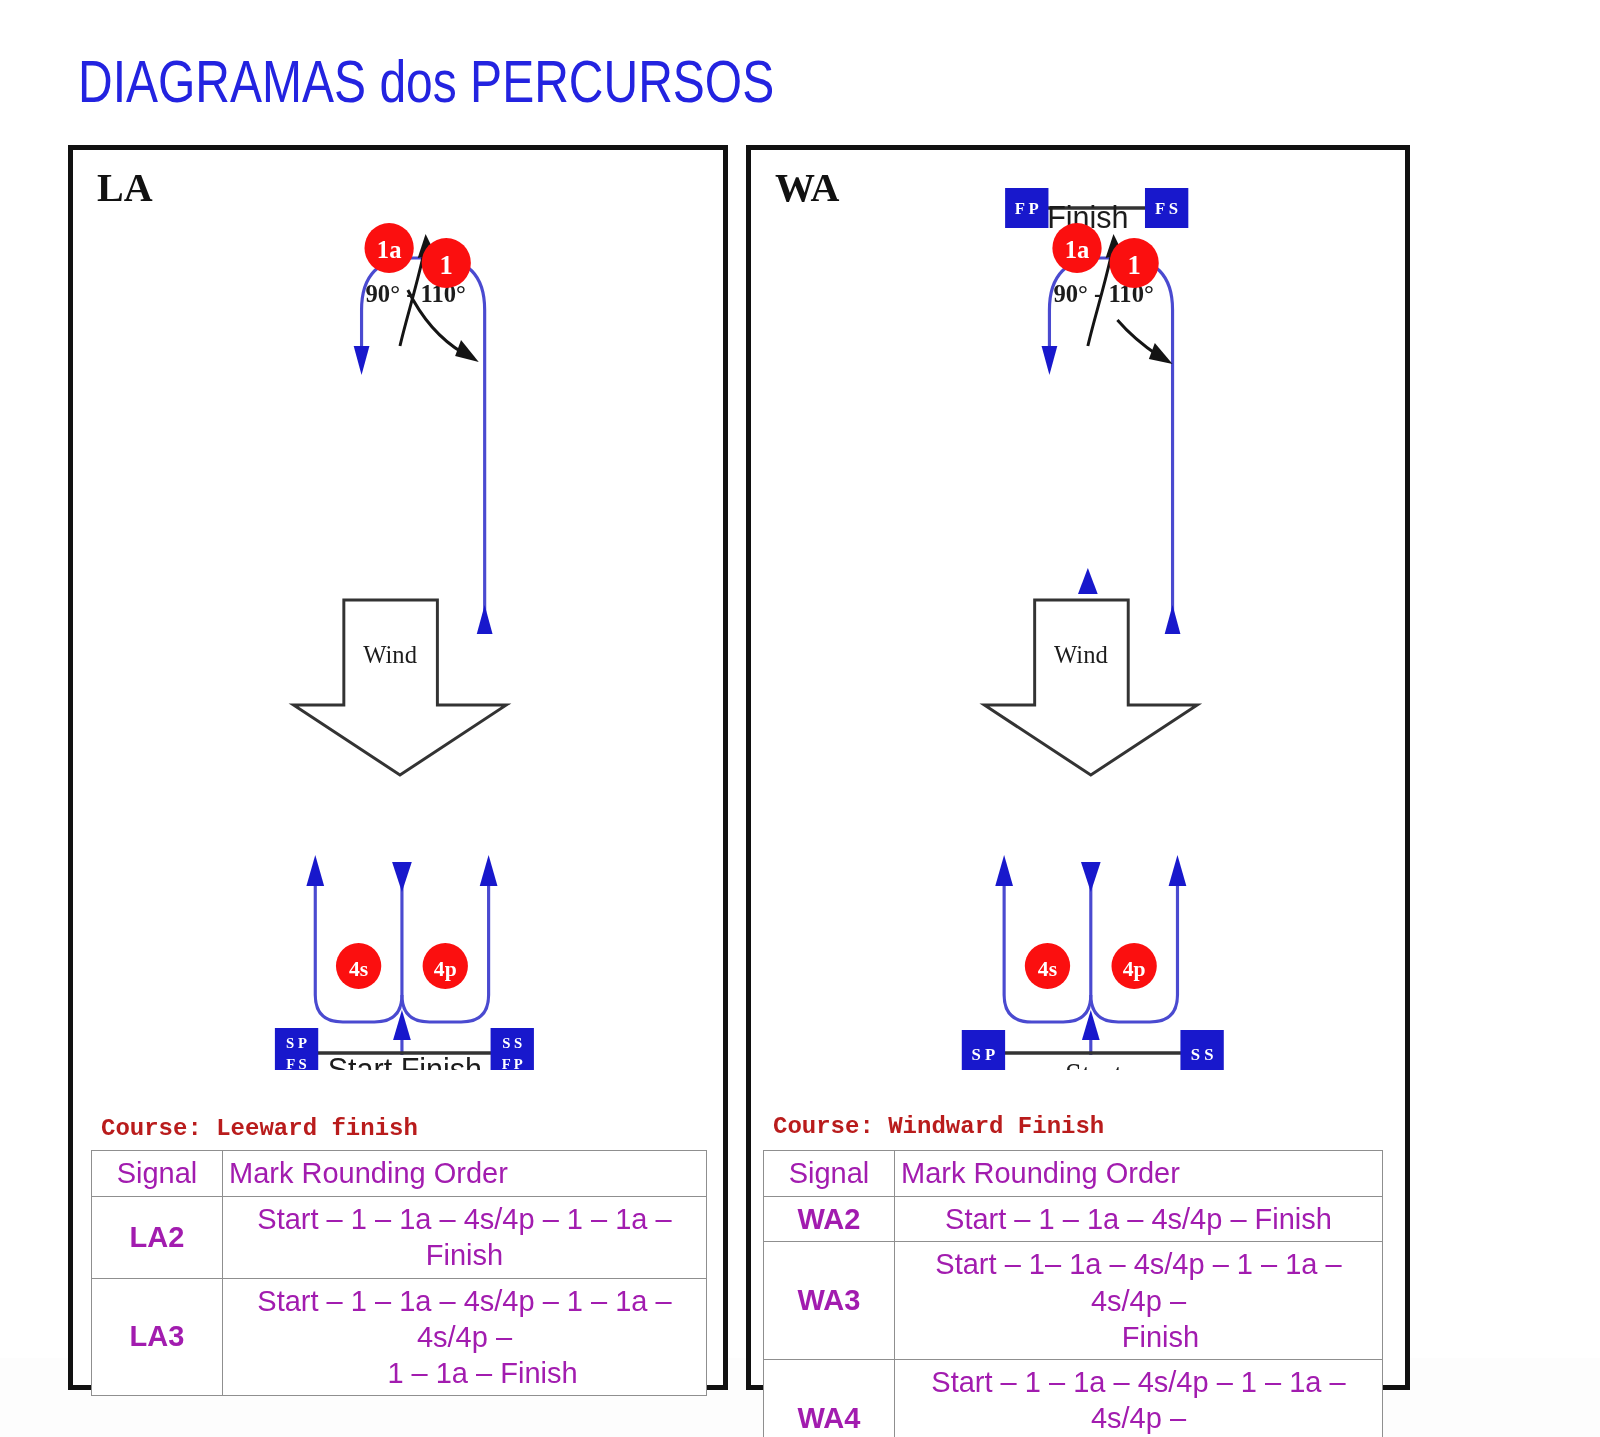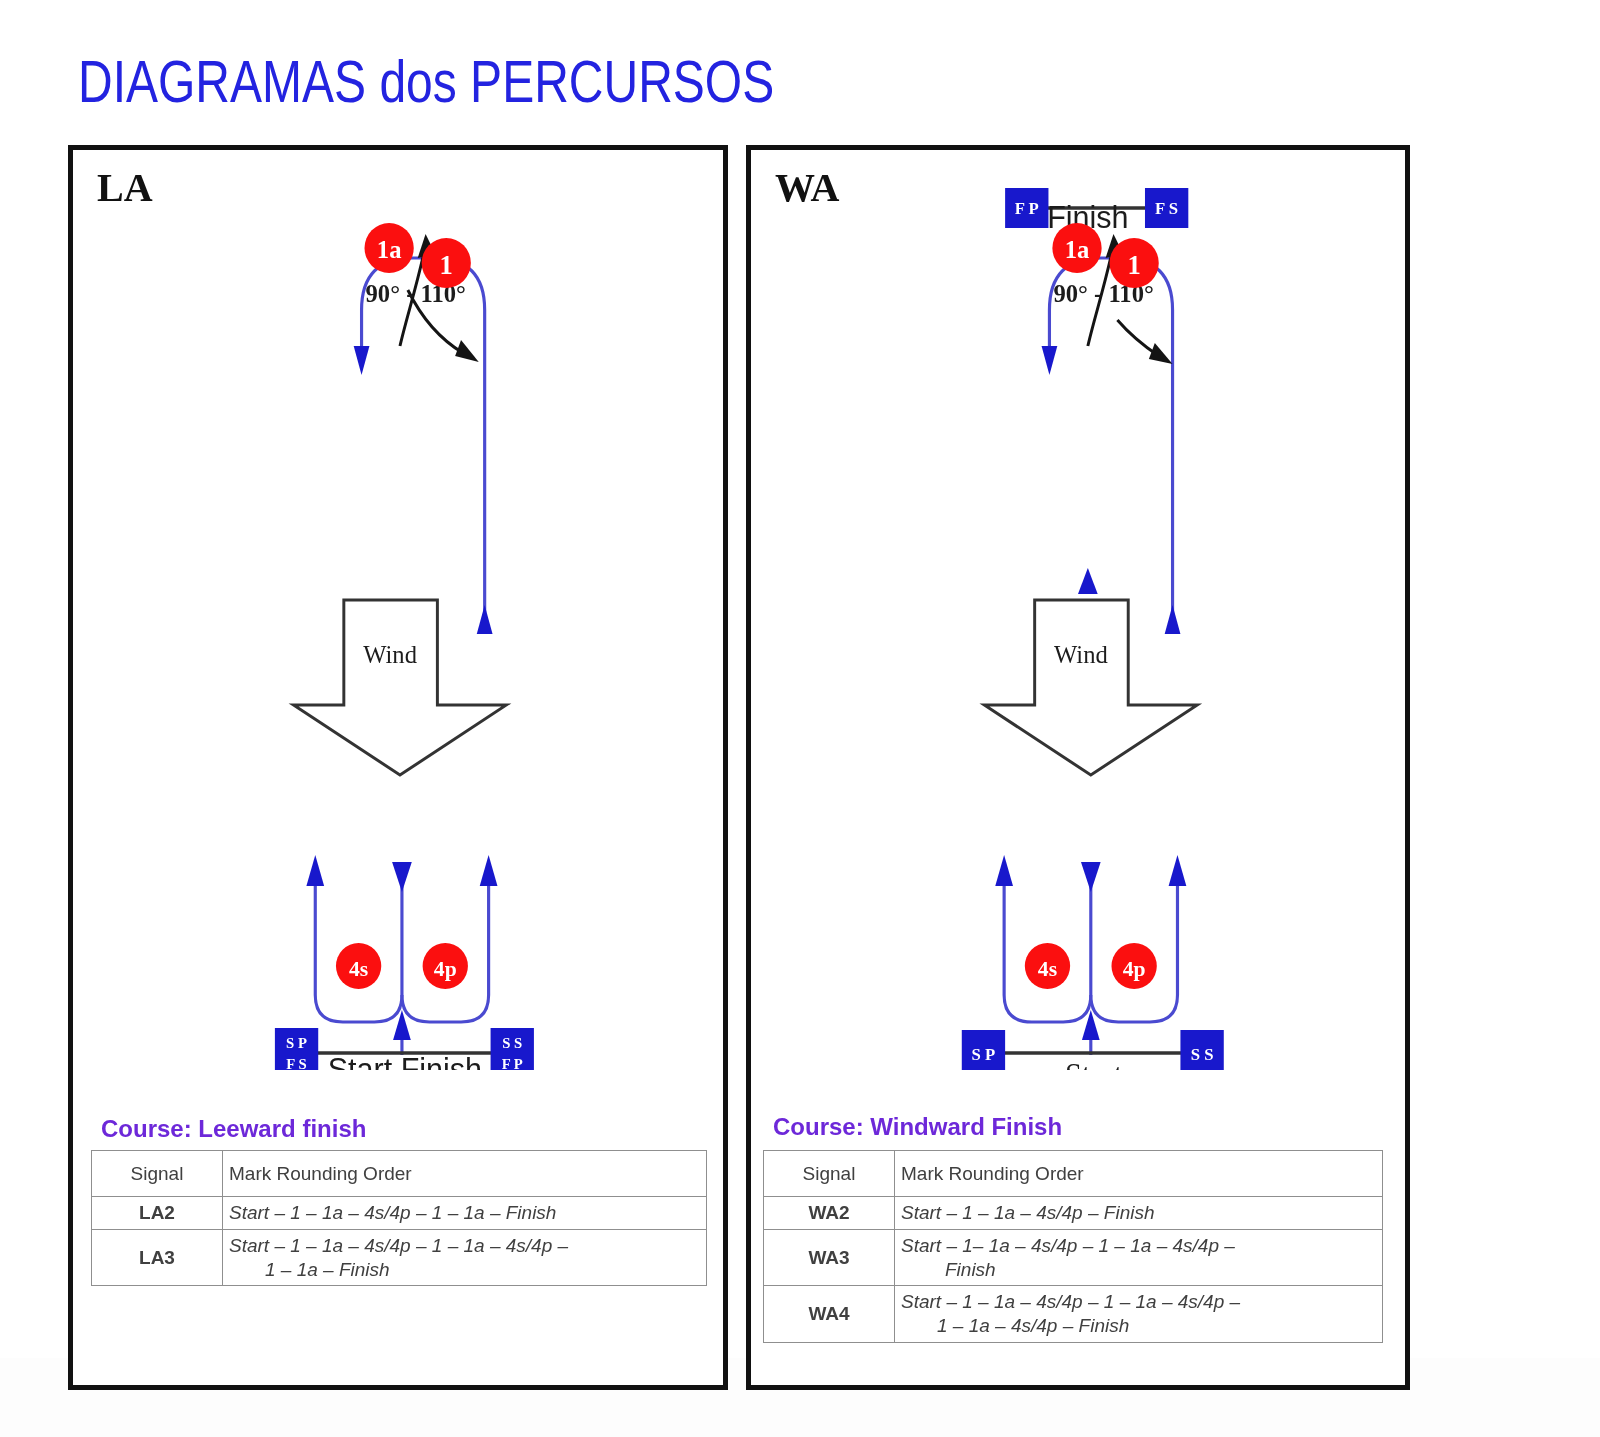--- a/index.html
+++ b/index.html
@@ -74,44 +74,44 @@
     font-weight:bold;fill:#ffffff;text-anchor:middle;font-size:17px;
   }
   .flagtext-sm{
     font-family:"Liberation Serif", serif;
     font-weight:bold;fill:#ffffff;text-anchor:middle;font-size:15px;
   }
 
   
   .course-caption{
     position:absolute;
-    font-family:Liberation Sans, sans-serif;
-    font-weight:bold;font-size:24px;color:#6d28d9;white-space:nowrap;
+    font-family:Liberation Mono, monospace;
+    font-weight:bold;font-size:24px;color:#b91c1c;white-space:nowrap;
   }
   #cap-la{left:28px;top:965px;}
   #cap-wa{left:22px;top:963px;}
 
   table.course-table{
     position:absolute;border-collapse:collapse;
     font-family:"Liberation Sans", sans-serif;
     background:#ffffff;
   }
   #tbl-la{left:18px;top:1000px;width:616px;}
   #tbl-wa{left:12px;top:1000px;width:620px;}
   table.course-table td,table.course-table th{
     border:1px solid #8f8f8f;
     padding:4px 6px;
-    font-size:19px;color:#404040;
+    font-size:29px;color:#a21caf;
     vertical-align:middle;
   }
   table.course-table th{font-weight:400;}
   .col-signal{width:118px;text-align:center;}
   .col-order{text-align:left;padding-left:14px;}
   .cell-signal{font-weight:bold;text-align:center;}
-  .cell-order{text-align:left;padding-left:14px;line-height:1.25;font-style:italic;}
+  .cell-order{text-align:center;padding-left:14px;line-height:1.25;}
   .cell-order .l2{display:block;padding-left:36px;}
   .cell-order .l2w{display:block;padding-left:44px;}
   .hdr{height:46px;}
 
   
   #scrollbar{
     position:absolute;right:0;top:0;width:22px;height:1437px;
     background:#f5f5f7;border-left:1px solid #e2e2e4;
   }
   #scrollthumb{

